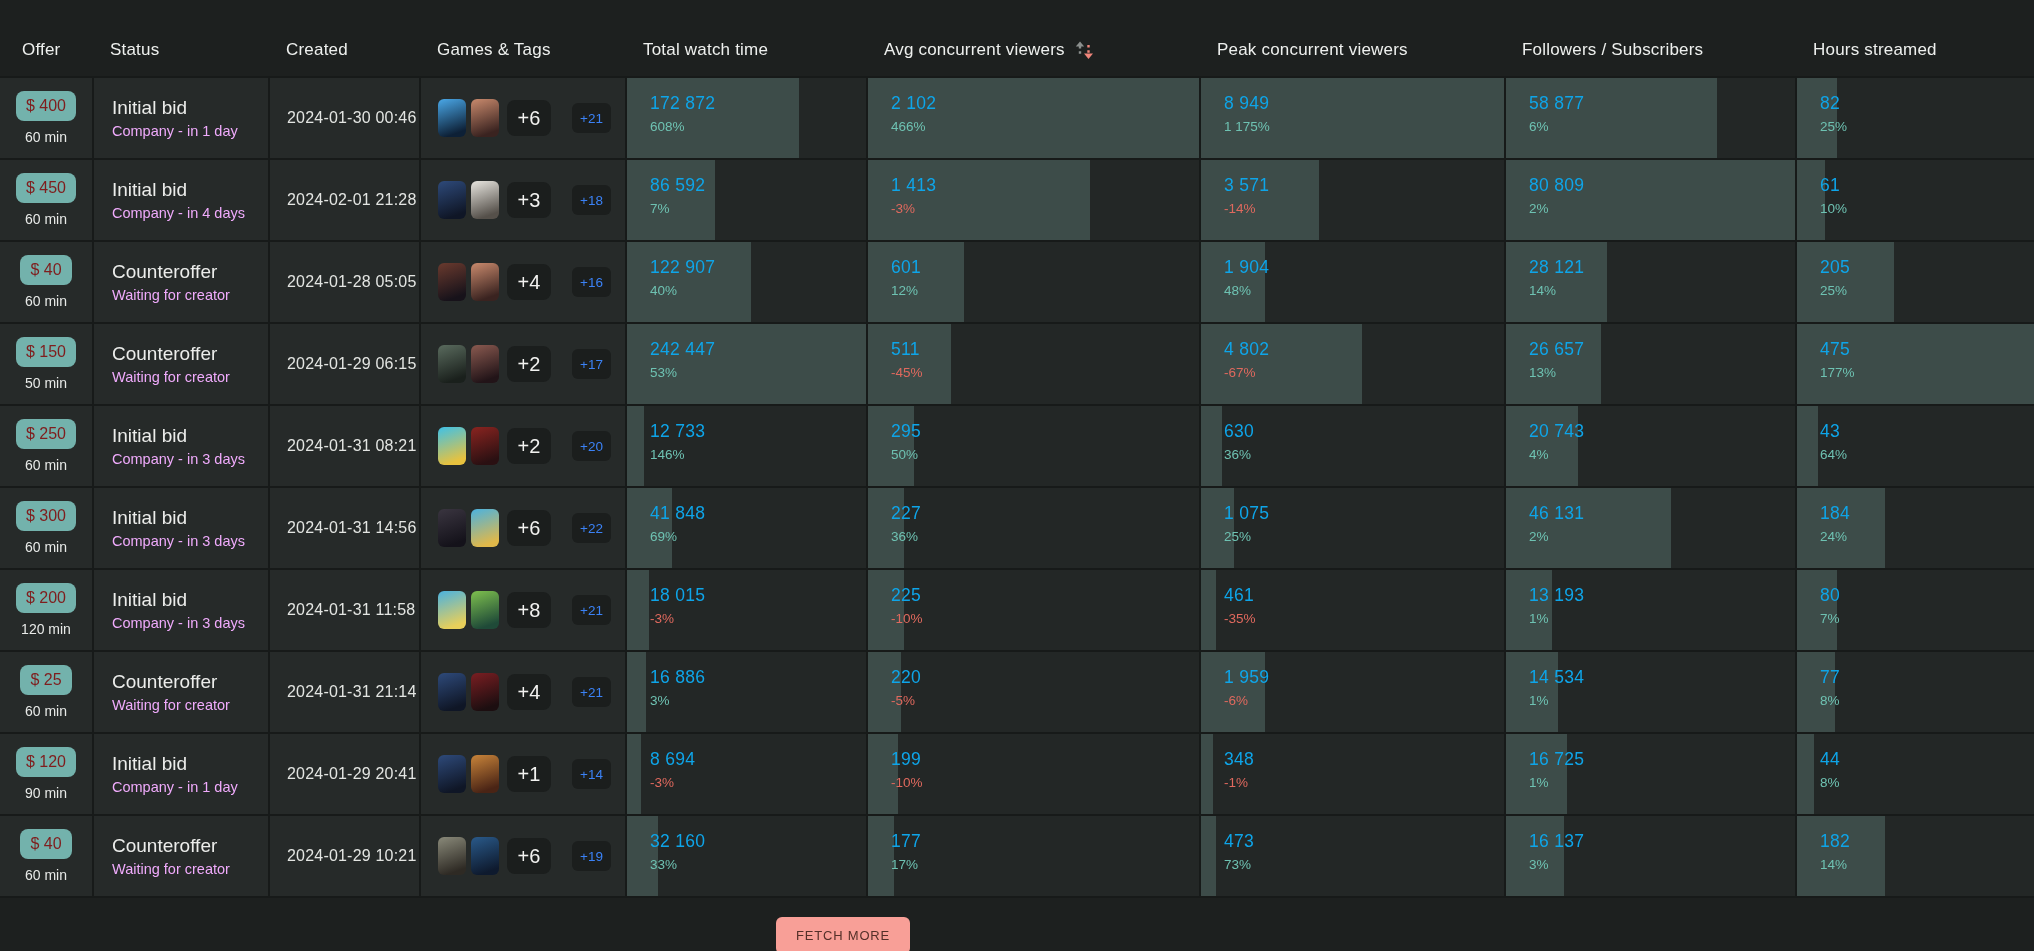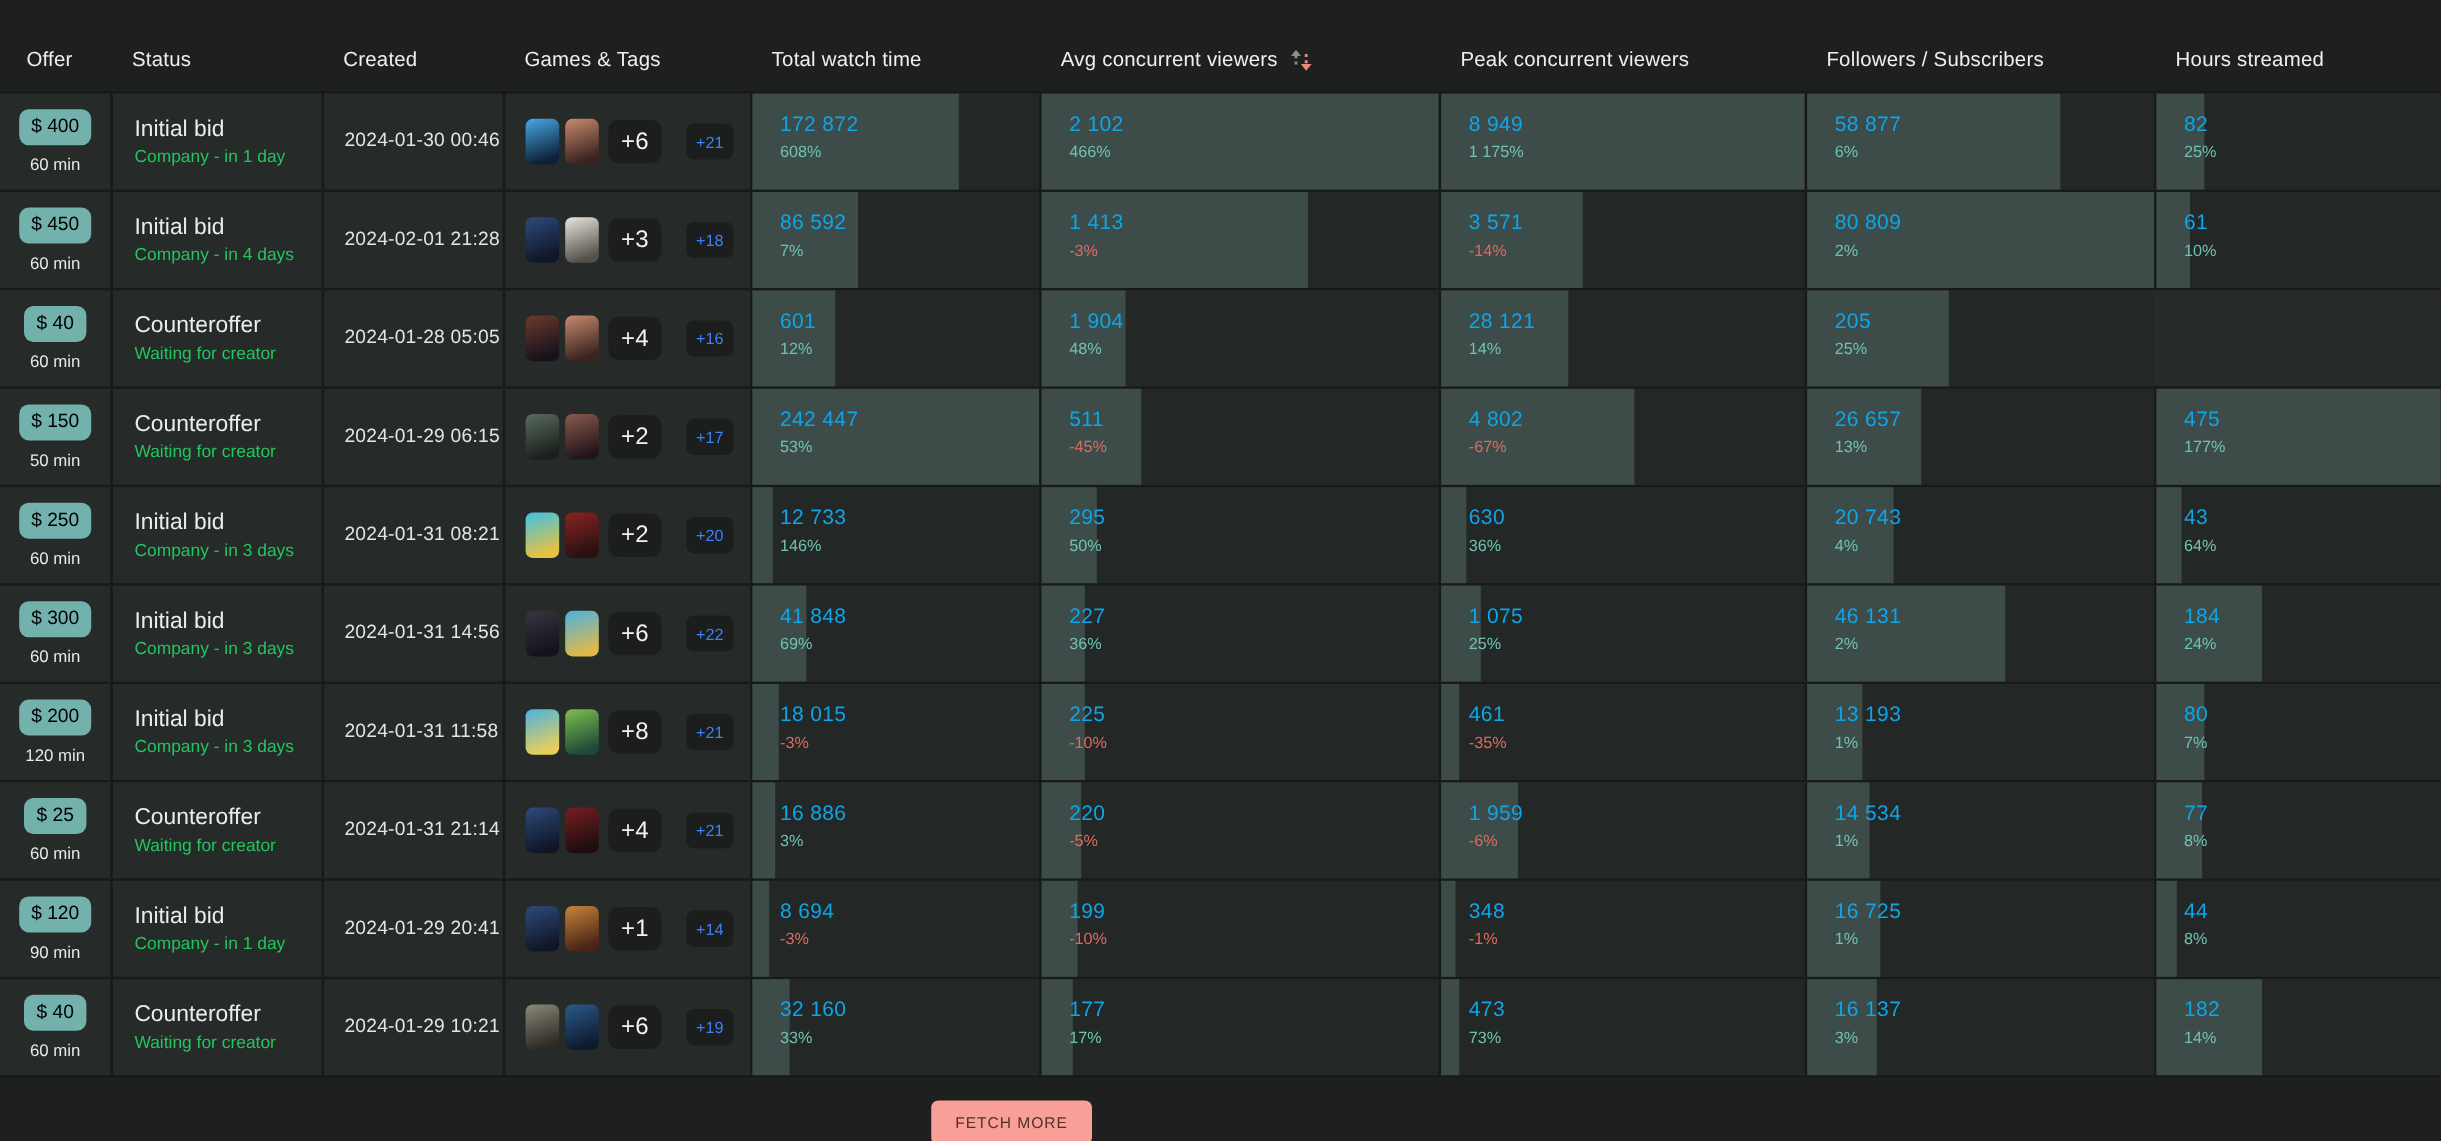--- a/index.html
+++ b/index.html
@@ -34,28 +34,28 @@
   .tr {
     display: grid; grid-template-columns: var(--cols);
     height: 82px; border-bottom: 2px solid var(--line);
     background: #262a29;
   }
   .td { position: relative; border-left: 2px solid var(--line); }
   .td:first-child { border-left: none; }
 
   .td-offer { display: flex; flex-direction: column; align-items: center; justify-content: center; }
   .price-badge {
-    background: var(--badge-bg, #73b2ac); color: #000000;
+    background: var(--badge-bg, #73b2ac); color: #7f1d1d;
     font-size: 16px; padding: 6px 10px; border-radius: 8px; white-space: nowrap;
   }
   .duration { font-size: 14px; color: #e8eae8; margin-top: 8px; }
 
   .td-status { display: flex; flex-direction: column; justify-content: center; padding-left: 18px; }
   .status-main { font-size: 19px; color: #ecedeb; }
-  .status-sub { font-size: 14.5px; color: #22c55e; margin-top: 4px; }
+  .status-sub { font-size: 14.5px; color: #f0abfc; margin-top: 4px; }
 
   .td-created { display: flex; align-items: center; padding-left: 17px; }
   .created-text { font-size: 16px; color: #e3e5e2; letter-spacing: .2px; }
 
   .td-games { display: flex; align-items: center; padding-left: 17px; }
   .thumb { width: 28px; height: 38px; border-radius: 6px; margin-right: 5px; flex: none; }
   .more-badge {
     width: 44px; height: 36px; border-radius: 8px; background: #1b1e1d;
     color: #f2f2f0; font-size: 20px; display: flex; align-items: center; justify-content: center;
     margin-left: 3px; flex: none;
@@ -238,20 +238,27 @@
       <div class="td td-created">
         <span class="created-text">2024-01-28 05:05</span>
       </div>
       <div class="td td-games">
         <span class="thumb" style="background: linear-gradient(160deg, rgb(106, 58, 46) 0%, rgb(23, 18, 26) 85%);"></span>
         <span class="thumb" style="background: linear-gradient(160deg, rgb(201, 138, 109) 0%, rgb(58, 35, 32) 85%);"></span>
         <span class="more-badge">+4</span>
         <span class="tags-badge">+16</span>
       </div>
       <div class="td td-metric">
+        <span class="metric-bar" style="width: 52%;"></span>
+        <span class="metric-text">
+          <span class="metric-value">122 907</span>
+          <span class="metric-pct">40%</span>
+        </span>
+      </div>
+      <div class="td td-metric">
         <span class="metric-bar" style="width: 29%;"></span>
         <span class="metric-text">
           <span class="metric-value">601</span>
           <span class="metric-pct">12%</span>
         </span>
       </div>
       <div class="td td-metric">
         <span class="metric-bar" style="width: 21%;"></span>
         <span class="metric-text">
           <span class="metric-value">1 904</span>

